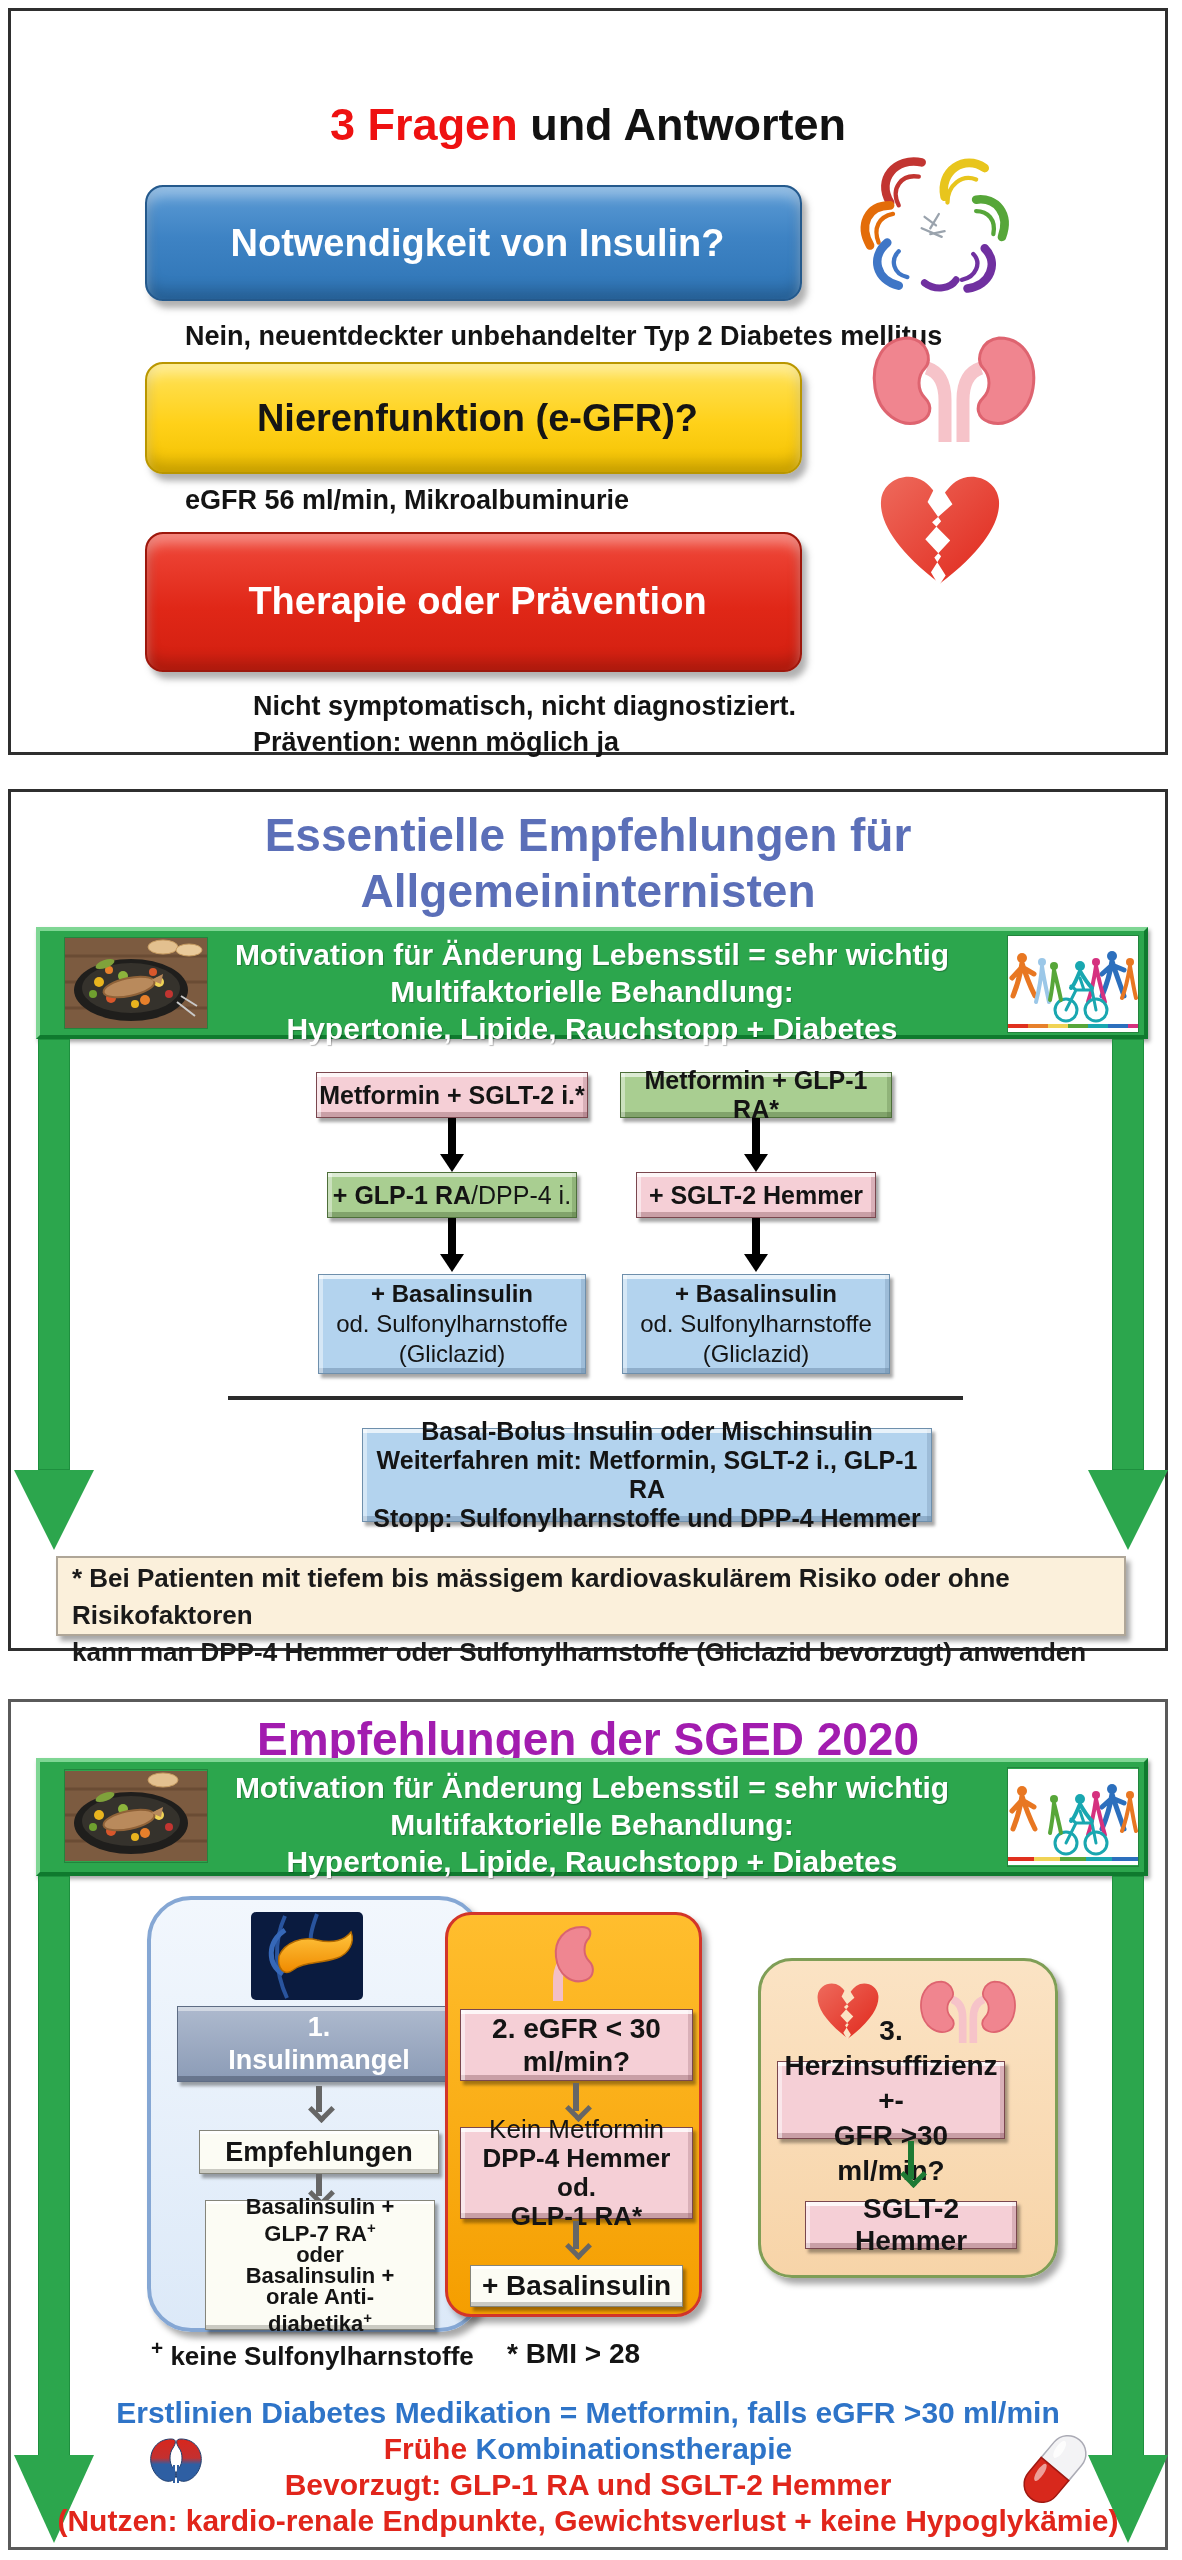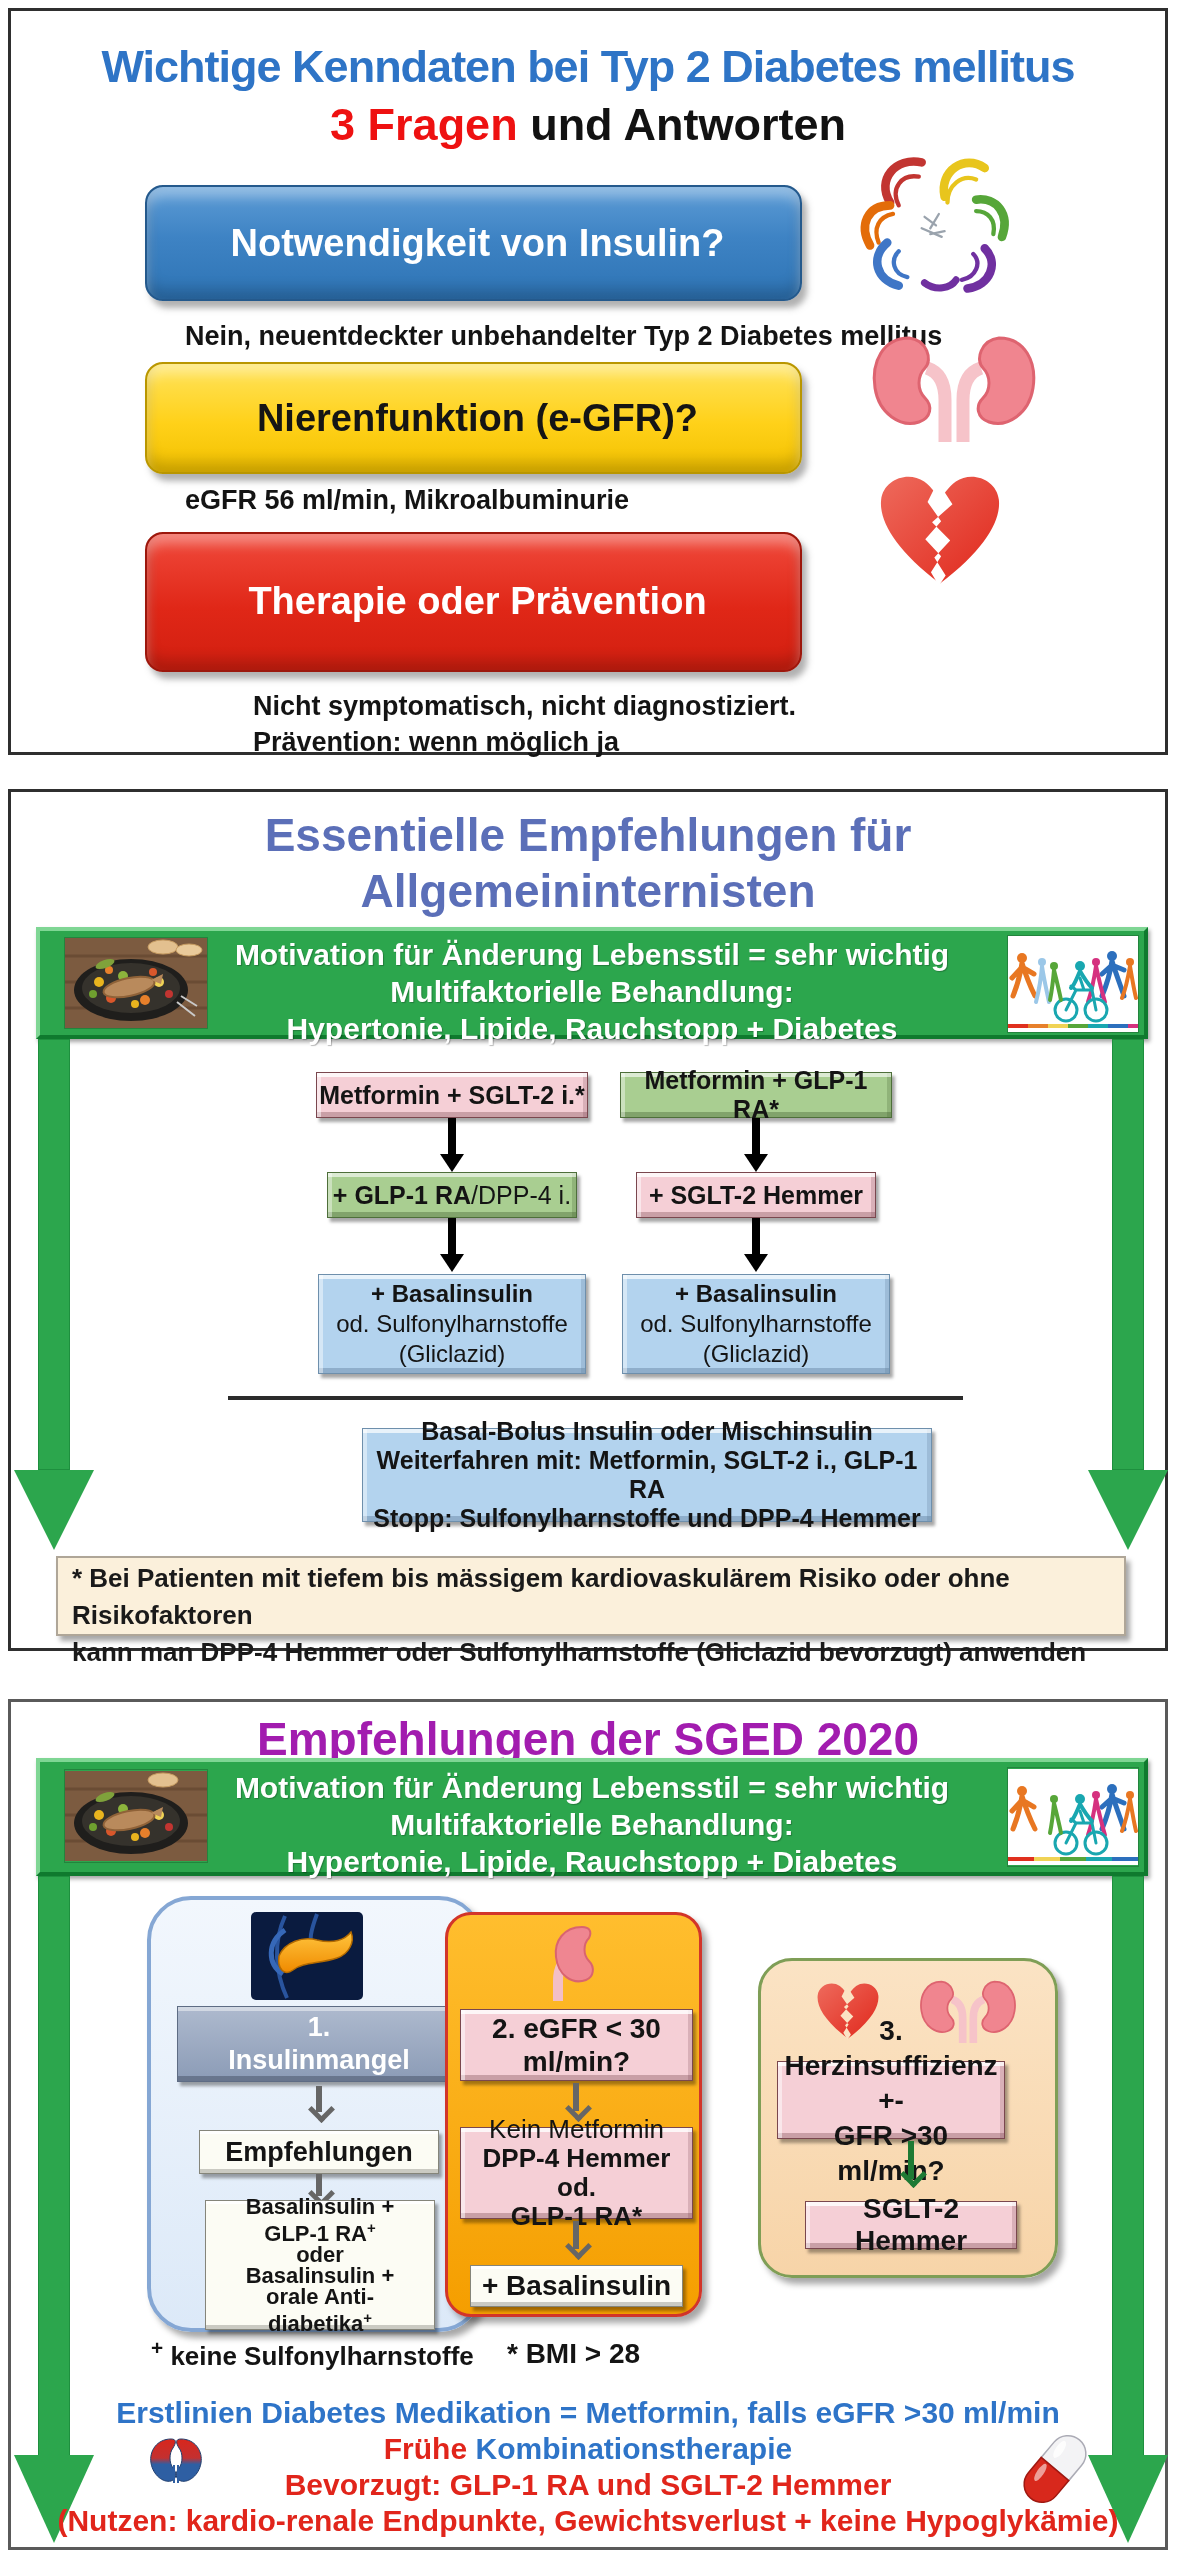--- a/index.html
+++ b/index.html
@@ -79,21 +79,20 @@
   .sup{vertical-align:super;font-size:68%;}
   .p3b{position:absolute;font-weight:bold;font-size:30px;}
   .blue-t{color:#2E74C8;} .red-t{color:#E1251B;}
 </style>
 </head>
 <body>
 
 <div id="stage">
 
   <section class="panel" id="p1">
-    <div class="abs ctr p1-t1">Wichtige Kenndaten bei Typ 2 Diabetes mellitus</div>
     <div class="abs ctr p1-t2">
       <span class="t-red">3 Fragen</span><span class="t-blk"> und Antworten</span>
     </div>
 
     <div class="qbox q1">
       <span>Notwendigkeit von Insulin?</span>
     </div>
     <div class="ans a1">
       <span style="font-weight:800">Nein</span><span>, neuentdeckter unbehandelter Typ 2 Diabetes mellitus</span>
     </div>
@@ -364,21 +363,21 @@
       </div>
       <div class="abar" style="left:165px;top:186px;height:26px"></div>
       <div class="chev" style="left:161px;top:200px"></div>
       <div class="fb fb-white f27" style="left:48px;top:230px;width:240px;height:44px">
         <span>Empfehlungen</span>
       </div>
       <div class="abar" style="left:165px;top:274px;height:22px"></div>
       <div class="chev" style="left:161px;top:284px"></div>
       <div class="fb fb-white" style="left:54px;top:300px;width:230px;height:130px;font-size:22px;line-height:21px">
         <span>Basalinsulin +</span>
-        <span><span>GLP-1 RA</span><span class="sup">+</span></span>
+        <span><span>GLP-7 RA</span><span class="sup">+</span></span>
         <span>oder</span>
         <span>Basalinsulin +</span>
         <span>orale Anti-</span>
         <span><span>diabetika</span><span class="sup">+</span></span>
       </div>
     </div>
     <div class="cfoot" style="left:140px;top:634px">
       <span class="sup" style="font-size:80%">+</span><span> keine Sulfonylharnstoffe</span>
     </div>
 

